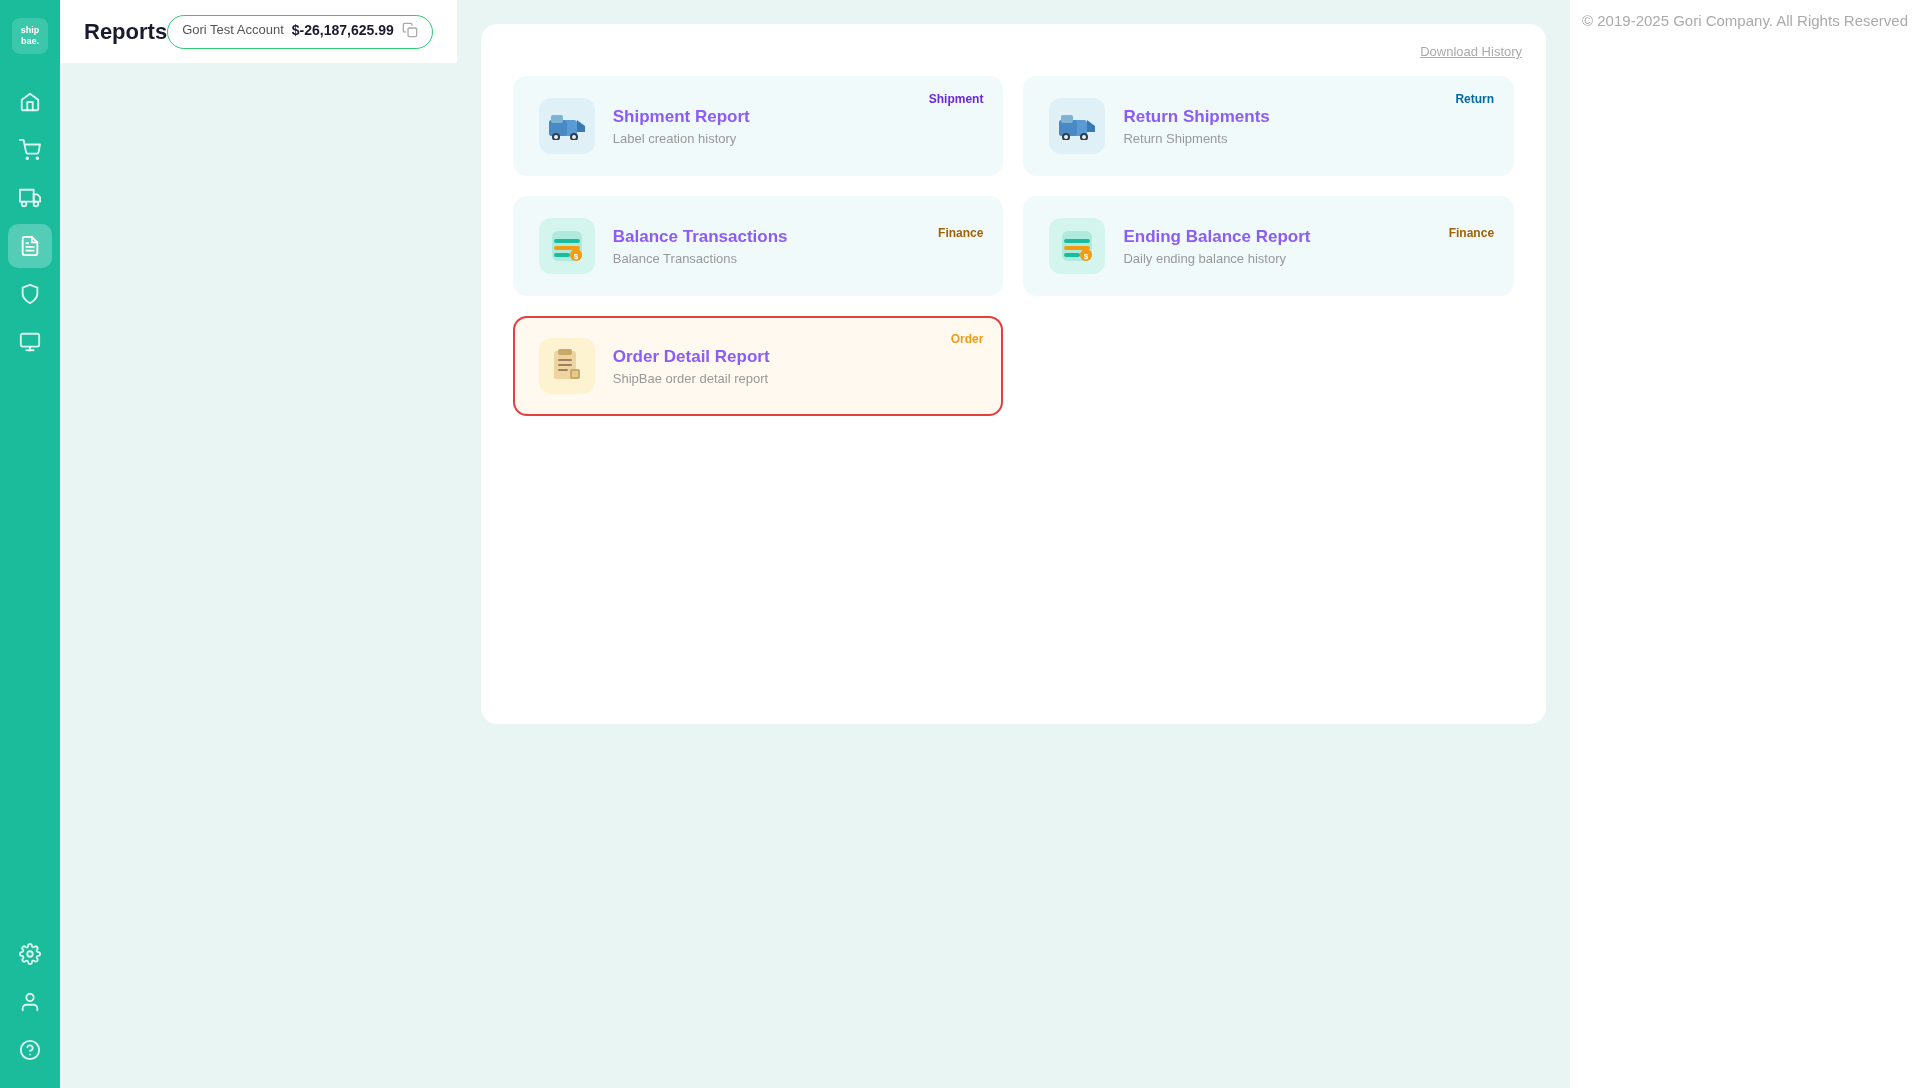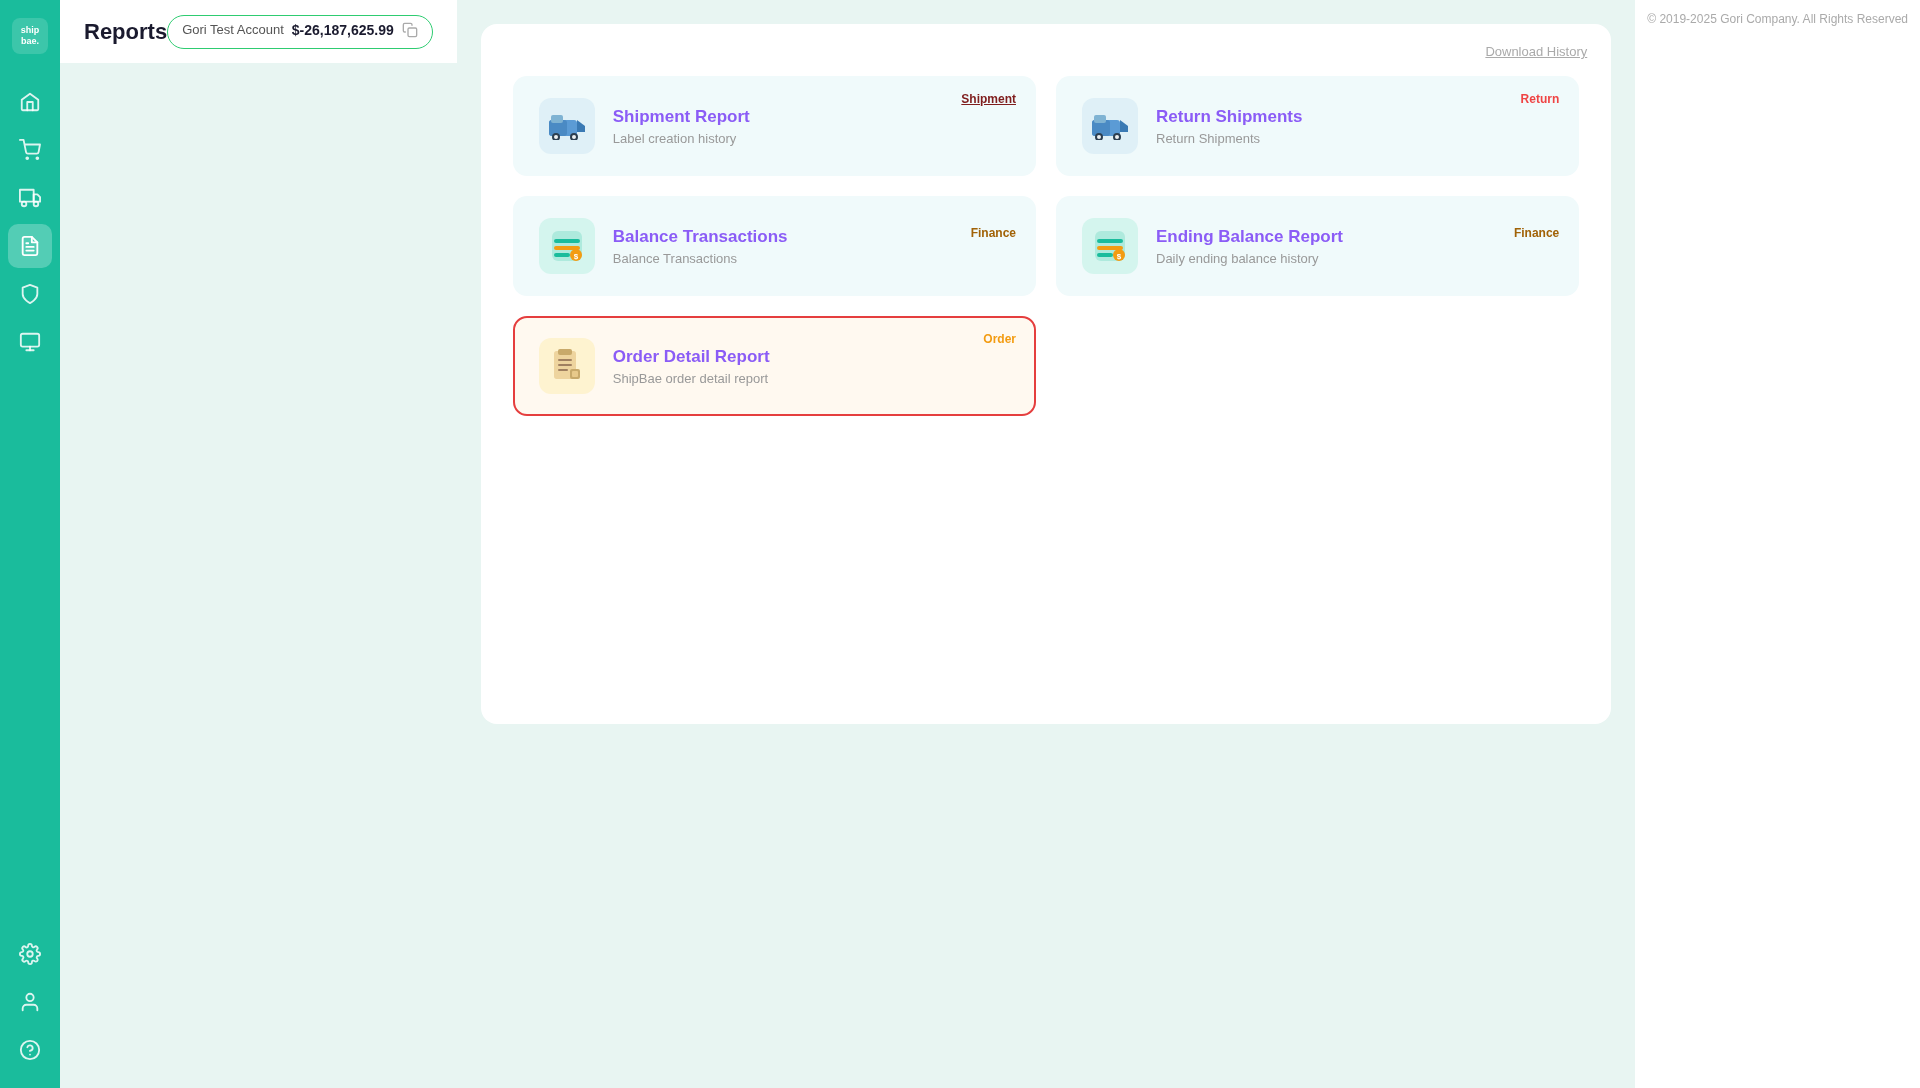--- a/index.html
+++ b/index.html
@@ -158,30 +158,30 @@
       color: #999;
     }
 
     .report-tag {
       position: absolute;
       top: 14px;
       right: 18px;
       font-size: 12px;
       font-weight: 600;
     }
-    .tag-shipment { color: #7f1d1d; text-decoration: underline; }
-    .tag-return { color: #ef4444; }
+    .tag-shipment { color: #6d28d9; }
+    .tag-return { color: #0369a1; }
     .tag-finance { color: #a16207; margin-top: 14px; }
     .tag-order { color: #f39c12; }
 
     
     .footer {
       text-align: left;
       padding: 12px;
-      font-size: 12px;
+      font-size: 15px;
       color: #aaa;
       background: white;
     }
   </style>
 </head>
 <body>
 
 <div class="sidebar">
   <div class="sidebar-logo">
     <svg width="36" height="36" viewBox="0 0 36 36">

